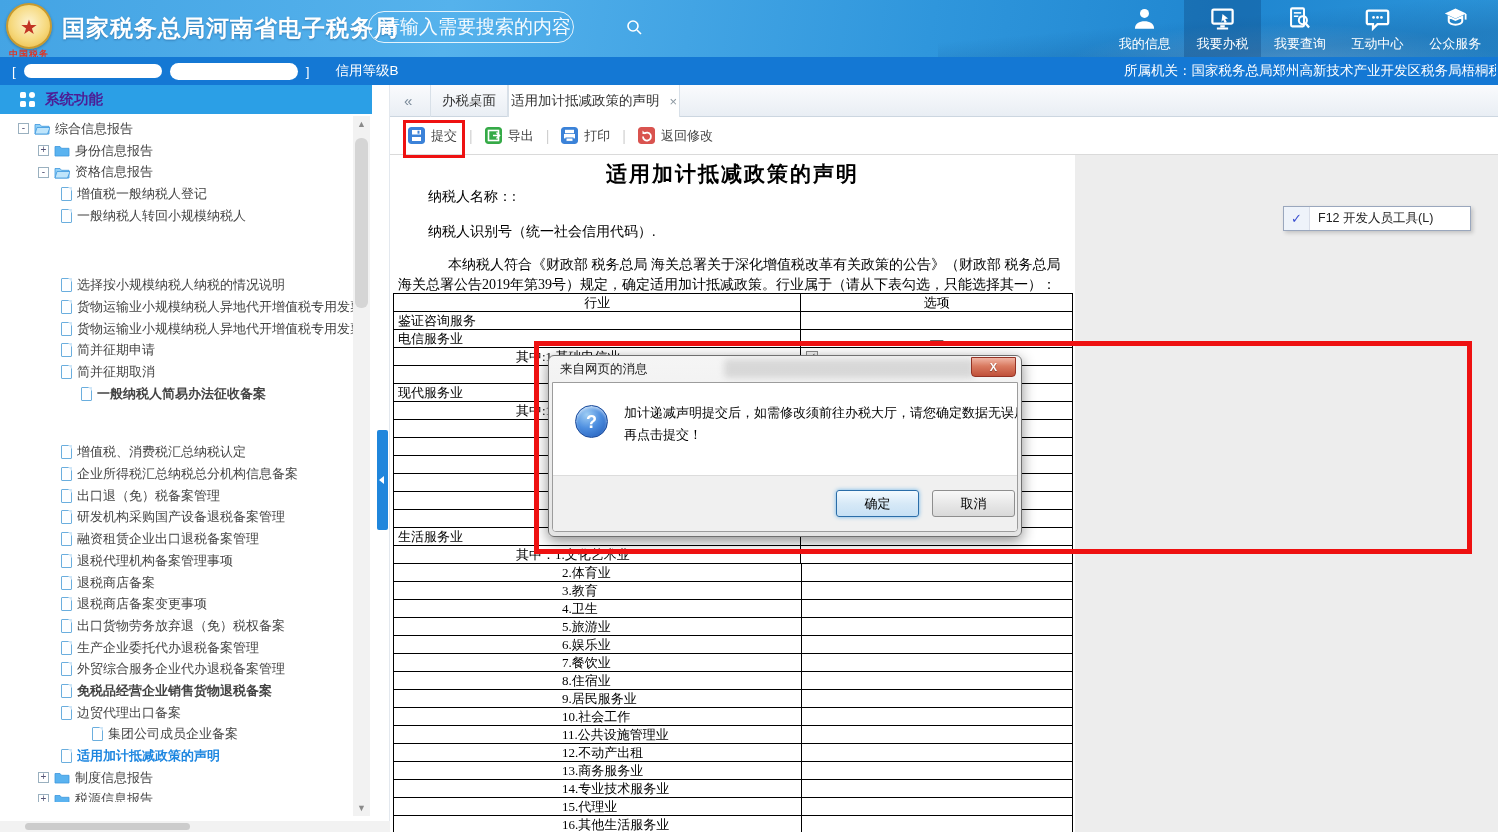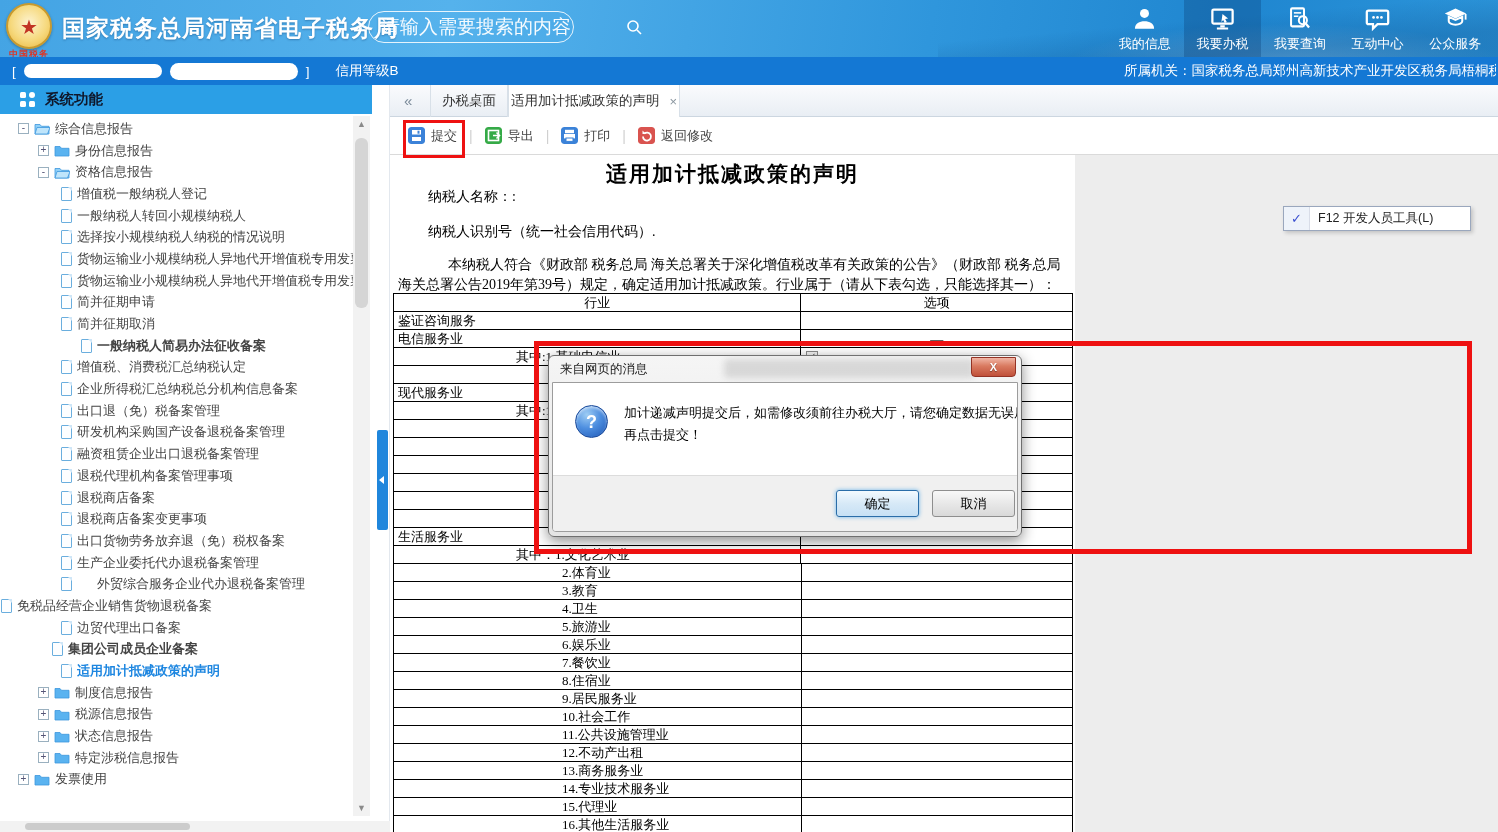--- a/index.html
+++ b/index.html
@@ -30,21 +30,21 @@
 
   
   #subbar { left:0; top:57px; width:1498px; height:28px; background:#1478d4; color:#fff; font-size:13.5px; }
   .pill { background:#fff; border-radius:8px; display:inline-block; }
   #sub-left { position:absolute; left:12px; top:0; height:28px; display:flex; align-items:center; gap:8px; }
   #sub-right { position:absolute; right:2px; top:0; height:28px; display:flex; align-items:center; white-space:nowrap; overflow:hidden; width:372px; }
 
   
   #sidebar { left:0; top:85px; width:390px; height:747px; background:#fff; border-right:1px solid #e3e8ee; }
   #side-head { position:absolute; left:0; top:0; width:372px; height:29px; background:#2b9fe6; display:flex; align-items:center; padding-left:20px; }
-  #side-head .shlbl { color:#0f172a; font-size:14.5px; font-weight:bold; margin-left:10px; }
+  #side-head .shlbl { color:#4c1d95; font-size:14.5px; font-weight:bold; margin-left:10px; }
   #tree { position:absolute; left:0; top:33px; width:354px; height:684px; overflow:hidden; white-space:nowrap; }
   .trow { display:flex; align-items:center; height:21.7px; font-size:13px; color:#444; cursor:pointer; }
   .trow .tgl { width:11px; height:11px; border:1px solid #9ab0bf; background:#fff; font-size:10px; line-height:8px; text-align:center; color:#557; flex:0 0 11px; margin-right:5px; }
   .trow .lbl { margin-left:5px; white-space:nowrap; }
   .trow.sel .lbl { color:#1d86e0; font-weight:bold; }
   .fold { width:16px; height:13px; flex:0 0 16px; }
   .doc { width:11px; height:14px; flex:0 0 11px; background:#fdfeff; border:1px solid #6aaede; border-radius:1px; position:relative; margin-left:1px; }
   .doc::after { content:""; position:absolute; right:-1px; top:-1px; border-style:solid; border-width:0 4px 4px 0; border-color:transparent #cfe6f7 transparent transparent; }
   
   #vsb { position:absolute; left:353px; top:31px; width:17px; height:700px; background:#f2f2f2; }
@@ -218,21 +218,21 @@
           <span class="lbl">资格信息报告</span>
         </div>
         <div class="trow" style="padding-left: 60px;">
           <span class="doc"></span>
           <span class="lbl">增值税一般纳税人登记</span>
         </div>
         <div class="trow" style="padding-left: 60px;">
           <span class="doc"></span>
           <span class="lbl">一般纳税人转回小规模纳税人</span>
         </div>
-        <div class="trow" style="padding-left: 60px;">
+        <div class="trow" style="padding-left: 60px; margin-top: 48px;">
           <span class="doc"></span>
           <span class="lbl">选择按小规模纳税人纳税的情况说明</span>
         </div>
         <div class="trow" style="padding-left: 60px;">
           <span class="doc"></span>
           <span class="lbl">货物运输业小规模纳税人异地代开增值税专用发票备案</span>
         </div>
         <div class="trow" style="padding-left: 60px;">
           <span class="doc"></span>
           <span class="lbl">货物运输业小规模纳税人异地代开增值税专用发票备案</span>
@@ -242,21 +242,21 @@
           <span class="lbl">简并征期申请</span>
         </div>
         <div class="trow" style="padding-left: 60px;">
           <span class="doc"></span>
           <span class="lbl">简并征期取消</span>
         </div>
         <div class="trow" style="padding-left: 80px; font-weight: bold;">
           <span class="doc"></span>
           <span class="lbl">一般纳税人简易办法征收备案</span>
         </div>
-        <div class="trow" style="padding-left: 60px;">
+        <div class="trow" style="padding-left: 60px; margin-top: 37px;">
           <span class="doc"></span>
           <span class="lbl">增值税、消费税汇总纳税认定</span>
         </div>
         <div class="trow" style="padding-left: 60px;">
           <span class="doc"></span>
           <span class="lbl">企业所得税汇总纳税总分机构信息备案</span>
         </div>
         <div class="trow" style="padding-left: 60px;">
           <span class="doc"></span>
           <span class="lbl">出口退（免）税备案管理</span>
@@ -282,33 +282,33 @@
           <span class="lbl">退税商店备案变更事项</span>
         </div>
         <div class="trow" style="padding-left: 60px;">
           <span class="doc"></span>
           <span class="lbl">出口货物劳务放弃退（免）税权备案</span>
         </div>
         <div class="trow" style="padding-left: 60px;">
           <span class="doc"></span>
           <span class="lbl">生产企业委托代办退税备案管理</span>
         </div>
-        <div class="trow" style="padding-left: 60px; gap: 20px;">
+        <div class="trow" style="padding-left: 60px;">
           <span class="doc"></span>
           <span class="lbl">外贸综合服务企业代办退税备案管理</span>
         </div>
-        <div class="trow" style="">
+        <div class="trow" style="padding-left: 60px; font-weight: bold;">
           <span class="doc"></span>
           <span class="lbl">免税品经营企业销售货物退税备案</span>
         </div>
         <div class="trow" style="padding-left: 60px;">
           <span class="doc"></span>
           <span class="lbl">边贸代理出口备案</span>
         </div>
-        <div class="trow" style="padding-left: 51px; font-weight: bold;">
+        <div class="trow" style="padding-left: 91px;">
           <span class="doc"></span>
           <span class="lbl">集团公司成员企业备案</span>
         </div>
         <div class="trow sel" style="padding-left: 60px;">
           <span class="doc"></span>
           <span class="lbl">适用加计抵减政策的声明</span>
         </div>
         <div class="trow" style="padding-left: 38px;">
           <span class="tgl">+</span>
           <svg class="fold" viewBox="0 0 16 13">

